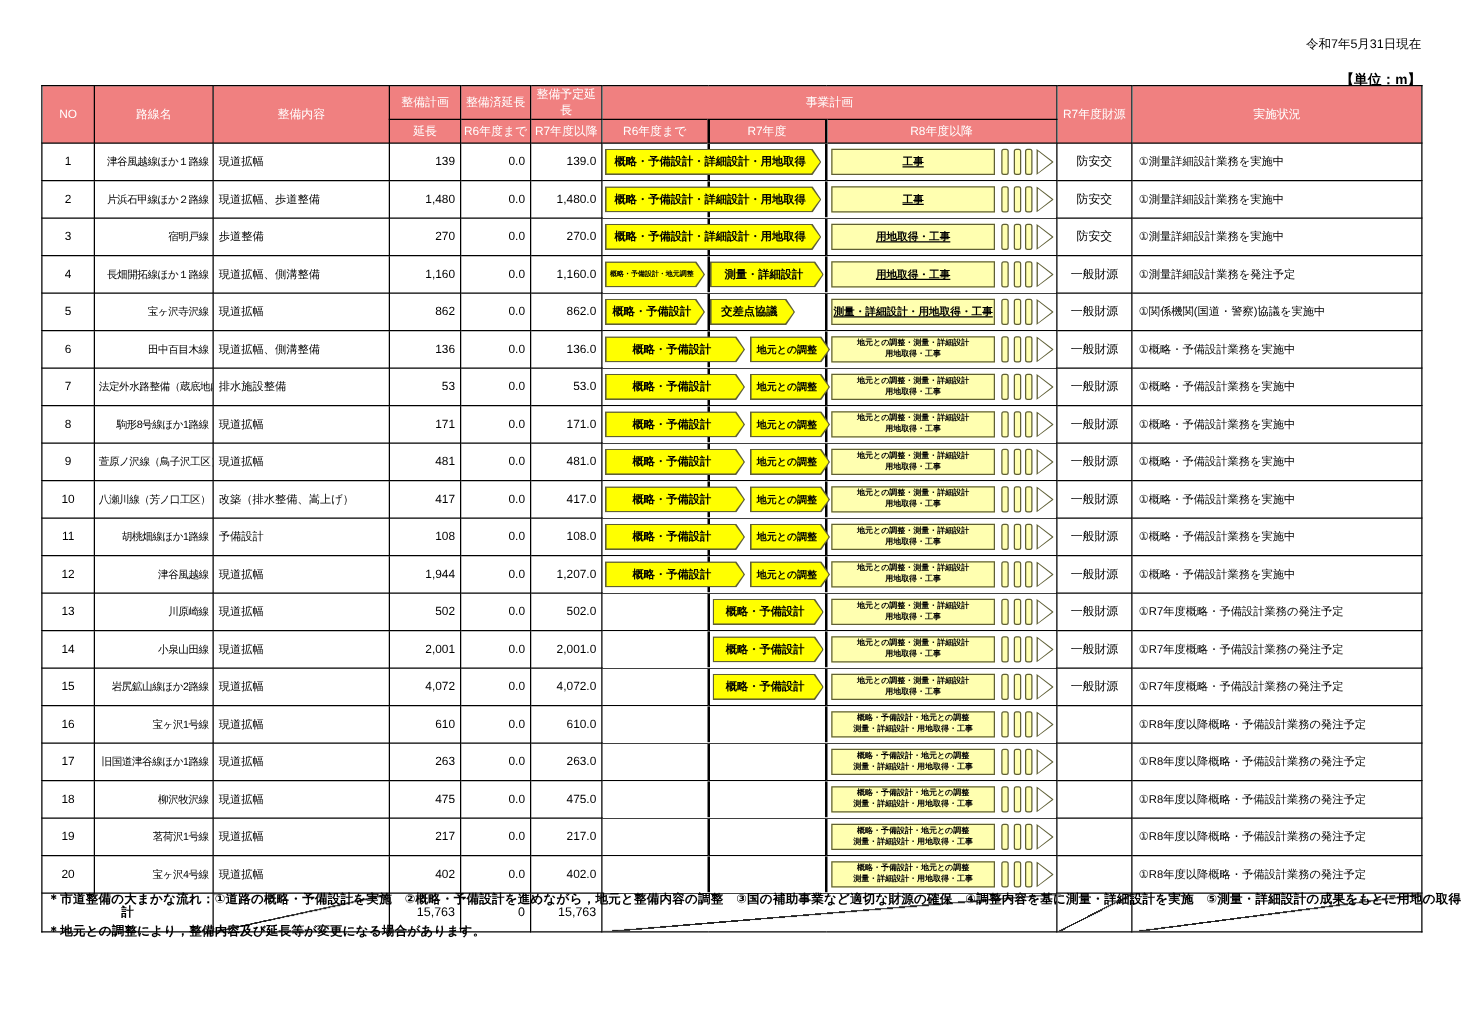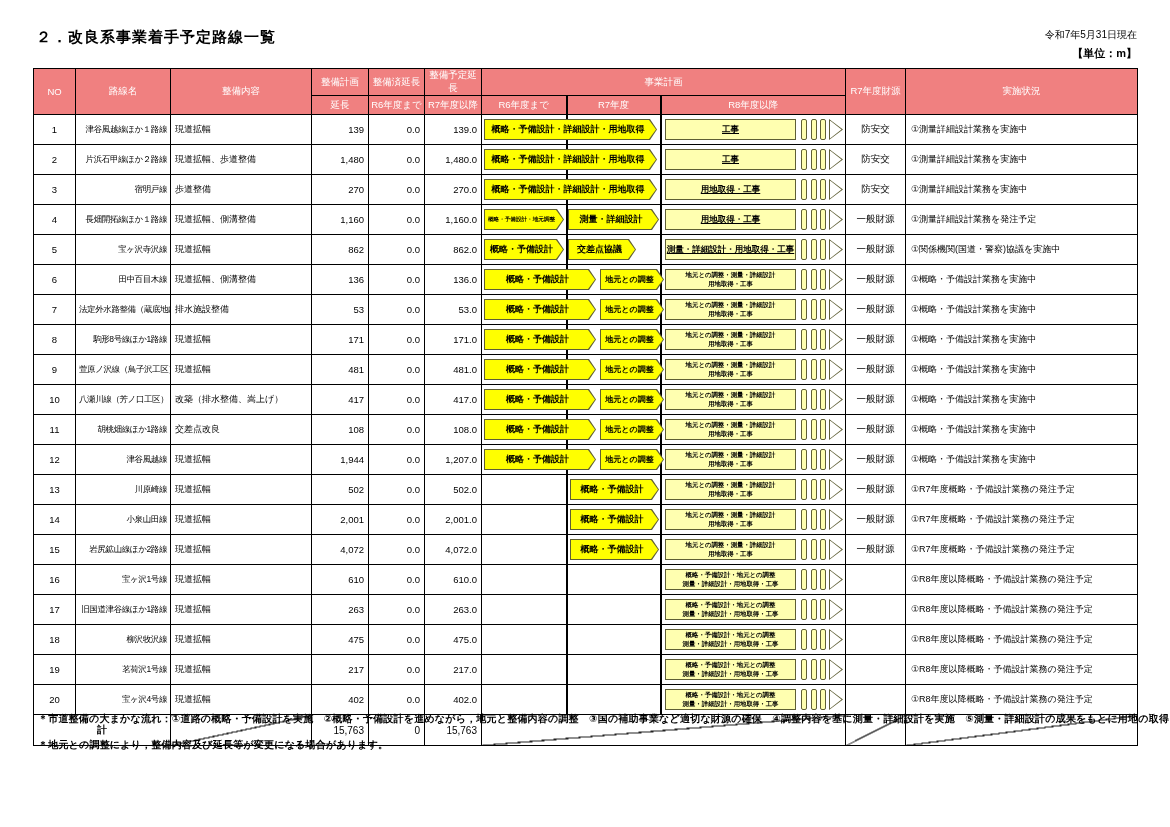--- a/index.html
+++ b/index.html
@@ -5,21 +5,21 @@
   html,body{margin:0;padding:0;}
   body{
     width:1170px;height:827px;background:#ffffff;position:relative;
     font-family:"Liberation Sans","DejaVu Sans",sans-serif;color:#000;
     overflow:hidden;
   }
   .topbar{position:absolute;left:36px;right:33px;top:28px;height:36px;}
   .page-title{font-size:15px;font-weight:bold;letter-spacing:1px;}
   .meta{position:absolute;right:0;top:0;text-align:right;}
   .meta .date{font-size:10px;}
-  .meta .unit{font-size:11px;font-weight:bold;margin-top:4px;}
+  .meta .unit{font-size:11px;font-weight:bold;margin-top:14px;}
 
   table.main{
     position:absolute;left:33px;top:68px;border-collapse:collapse;
     table-layout:fixed;width:1104px;border:1.5px solid #000;
   }
   th,td{border:1px solid #000;overflow:hidden;}
   thead th{
     background:#f08080;color:#ffffff;font-weight:normal;
     font-size:9.5px;text-align:center;padding:0;
   }
@@ -67,21 +67,20 @@
         transparent calc(50% - 0.6px),#222 calc(50% - 0.6px),
         #222 calc(50% + 0.6px),transparent calc(50% + 0.6px));}
 
   .notes{position:absolute;left:38px;top:712px;width:1110px;}
   .notes div{font-size:10px;font-weight:bold;margin-bottom:12px;letter-spacing:0.2px;white-space:nowrap;}
 </style>
 </head>
 <body>
 
 <div class="topbar">
-  <div class="page-title">２．改良系事業着手予定路線一覧</div>
   <div class="meta">
     <div class="date">令和7年5月31日現在</div>
     <div class="unit">【単位：m】</div>
   </div>
 </div>
 
 <table class="main">
   <colgroup>
     <col style="width:42px">
       <col style="width:95px">
@@ -399,21 +398,21 @@
           <div class="ahead" style="left: 347px;">
             <i></i>
           </div>
         </td>
         <td class="c-fund">一般財源</td>
         <td class="c-status">①概略・予備設計業務を実施中</td>
       </tr>
       <tr>
         <td class="c-no">11</td>
         <td class="c-name">胡桃畑線ほか1路線</td>
-        <td class="c-content">交差点改良</td>
+        <td class="c-content">予備設計</td>
         <td class="c-num">108</td>
         <td class="c-num">0.0</td>
         <td class="c-num">108.0</td>
         <td class="plan" colspan="3">
           <div class="vline" style="left: 84px;"></div>
           <div class="vline" style="left: 178px;"></div>
           <div class="arr" style="left: 2px; width: 112px;">
             <span style="font-size: 9px;">概略・予備設計</span>
           </div>
           <div class="arr" style="left: 118px; width: 64px;">

